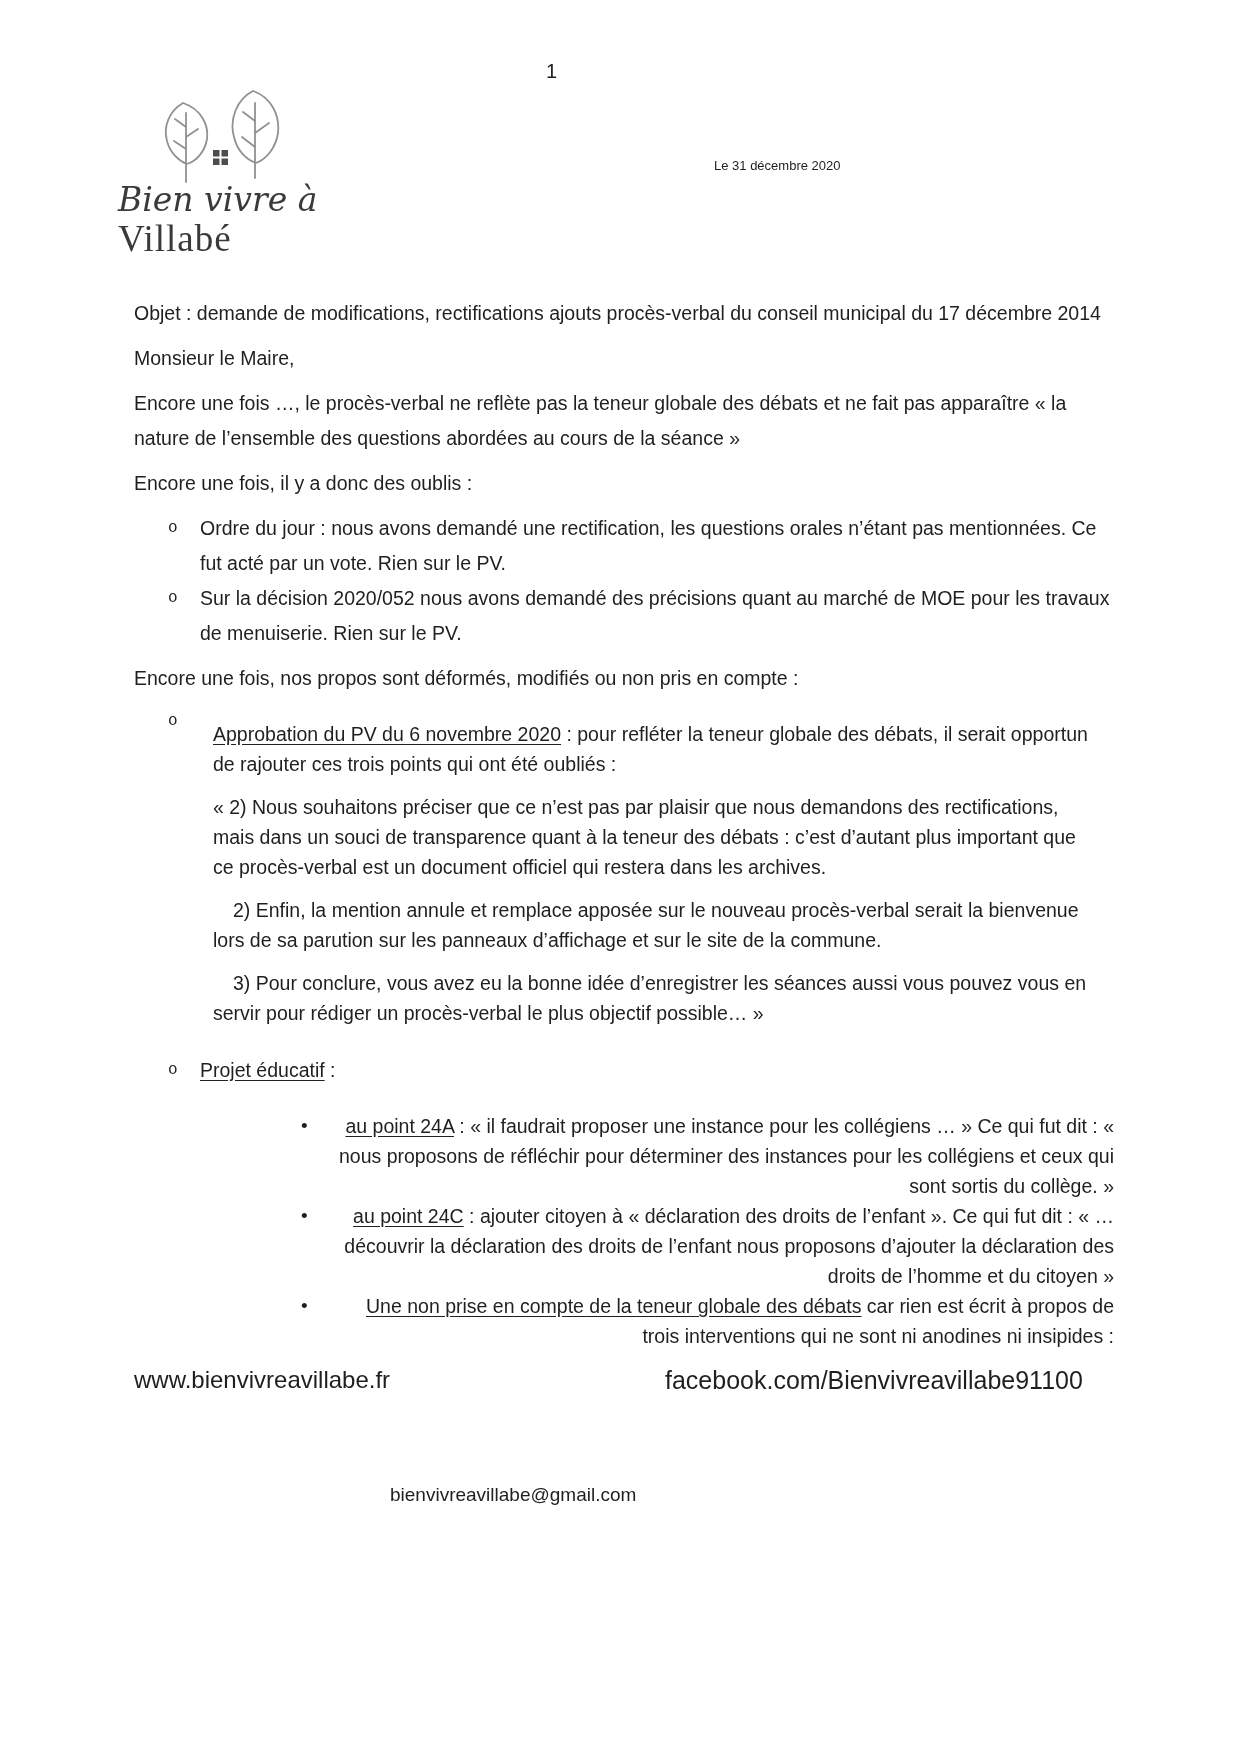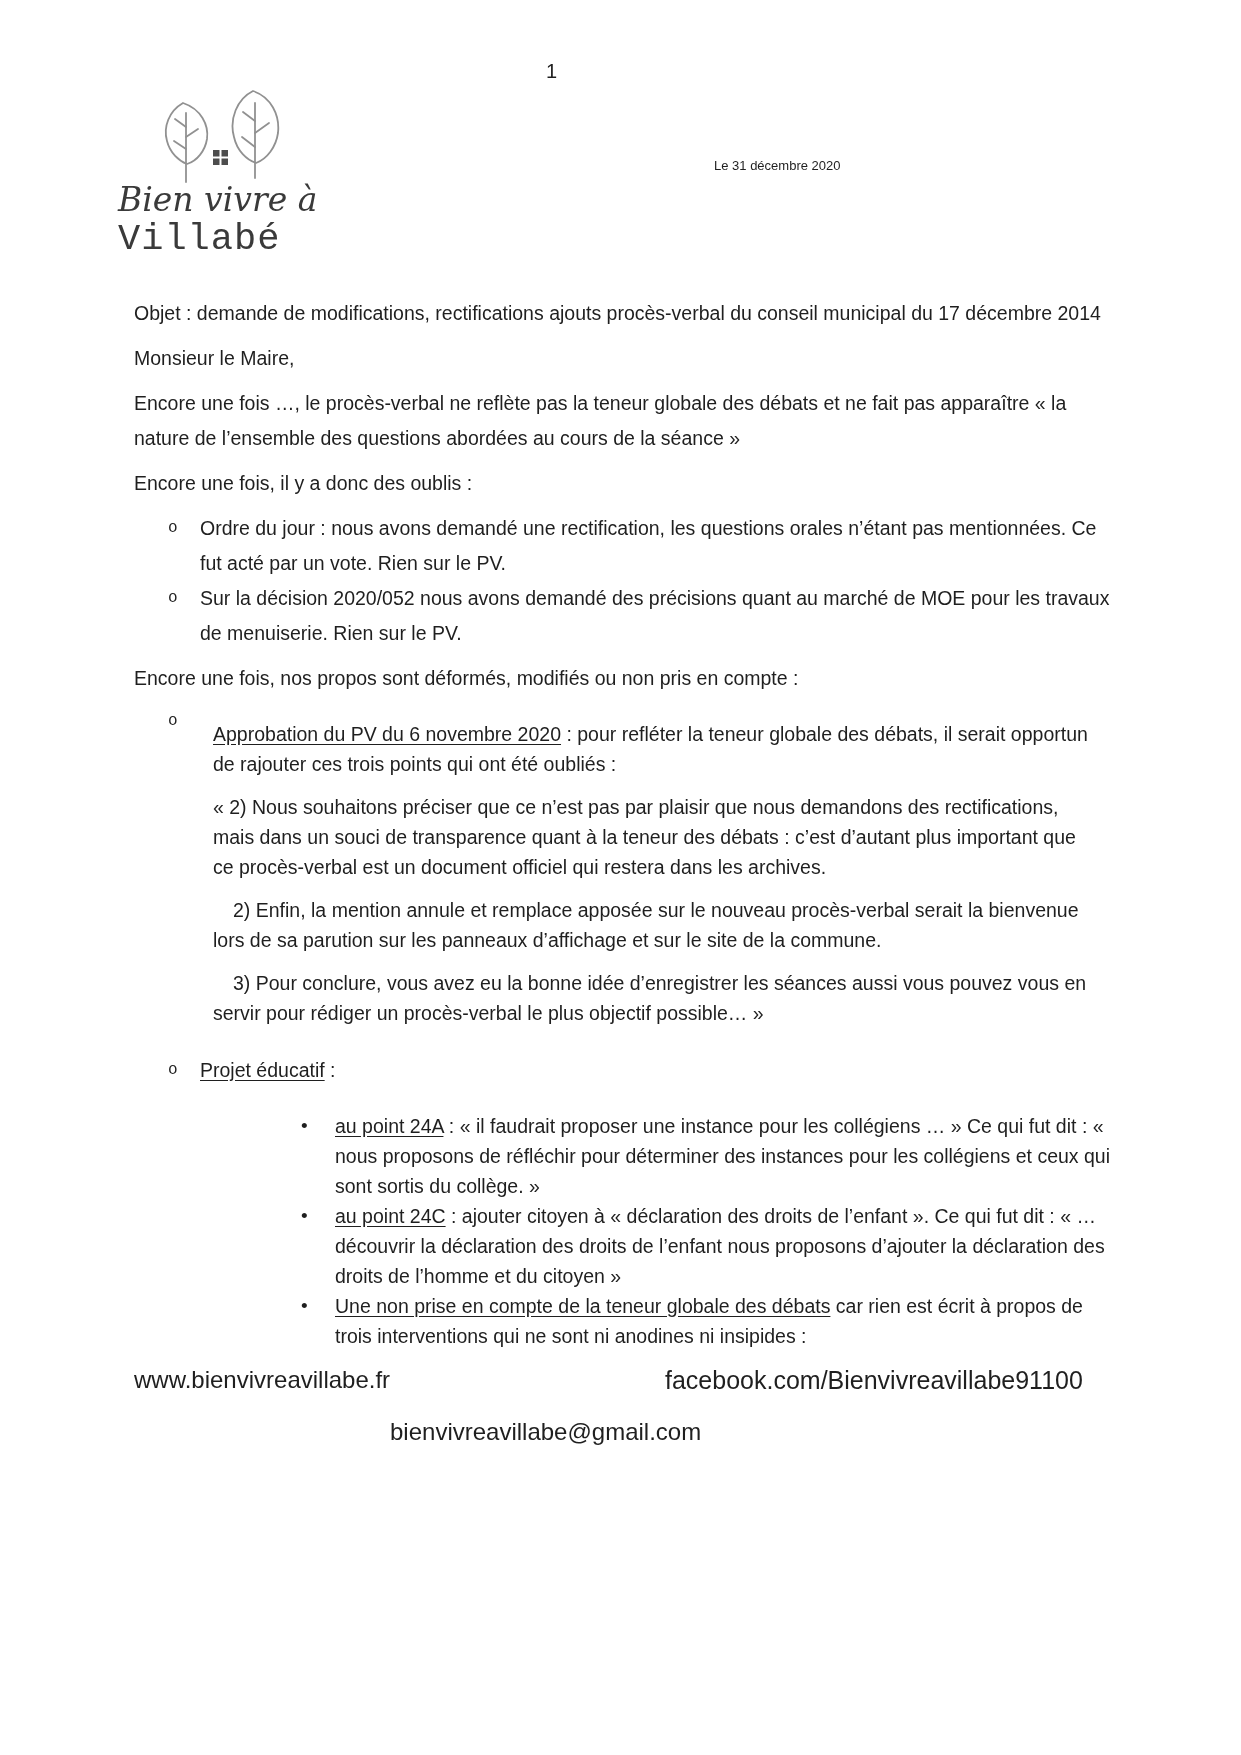--- a/index.html
+++ b/index.html
@@ -34,21 +34,21 @@
   .logo-art { display: block; margin: 0 auto; }
   .logo-script {
     font-family: "DejaVu Serif", serif;
     font-style: italic;
     font-size: 33px;
     line-height: 36px;
     margin-top: -4px;
     color: #3a3a3a;
   }
   .logo-villabe {
-    font-family: Liberation Mono, monospace;
+    font-family: Liberation Serif, serif;
     font-size: 37px;
     line-height: 42px;
     letter-spacing: 1px;
     color: #3a3a3a;
   }
 
   .date {
     position: absolute;
     top: 158px;
     left: 714px;
@@ -85,26 +85,26 @@
 
   .projet-item { margin-top: 14px; margin-bottom: 26px; line-height: 30px; }
 
   .li2 { display: flex; line-height: 30px; margin: 0; }
   .marker-b {
     flex: none;
     width: 34px;
     margin-left: 167px;
     font-size: 19px;
   }
-  .li2 .li-text { flex: 1; max-width: 779px; }
+  .li2 .li-text { flex: 1; max-width: 779px; text-align: right; }
 
   
   .footer-left  { position: absolute; left: 134px;  top: 1366px; font-size: 24px; }
   .footer-right { position: absolute; left: 665px;  top: 1366px; font-size: 25px; }
-  .footer-email { position: absolute; left: 390px;  top: 1418px; font-size: 24px; }
+  .footer-email { position: absolute; left: 390px;  top: 1484px; font-size: 19px; }
 </style>
 </head>
 <body>
 
 <div class="page">
 
   <div class="page-number">1</div>
 
   <div class="logo">
     <svg class="logo-art" width="165" height="100" viewBox="0 0 165 100" aria-hidden="true">

